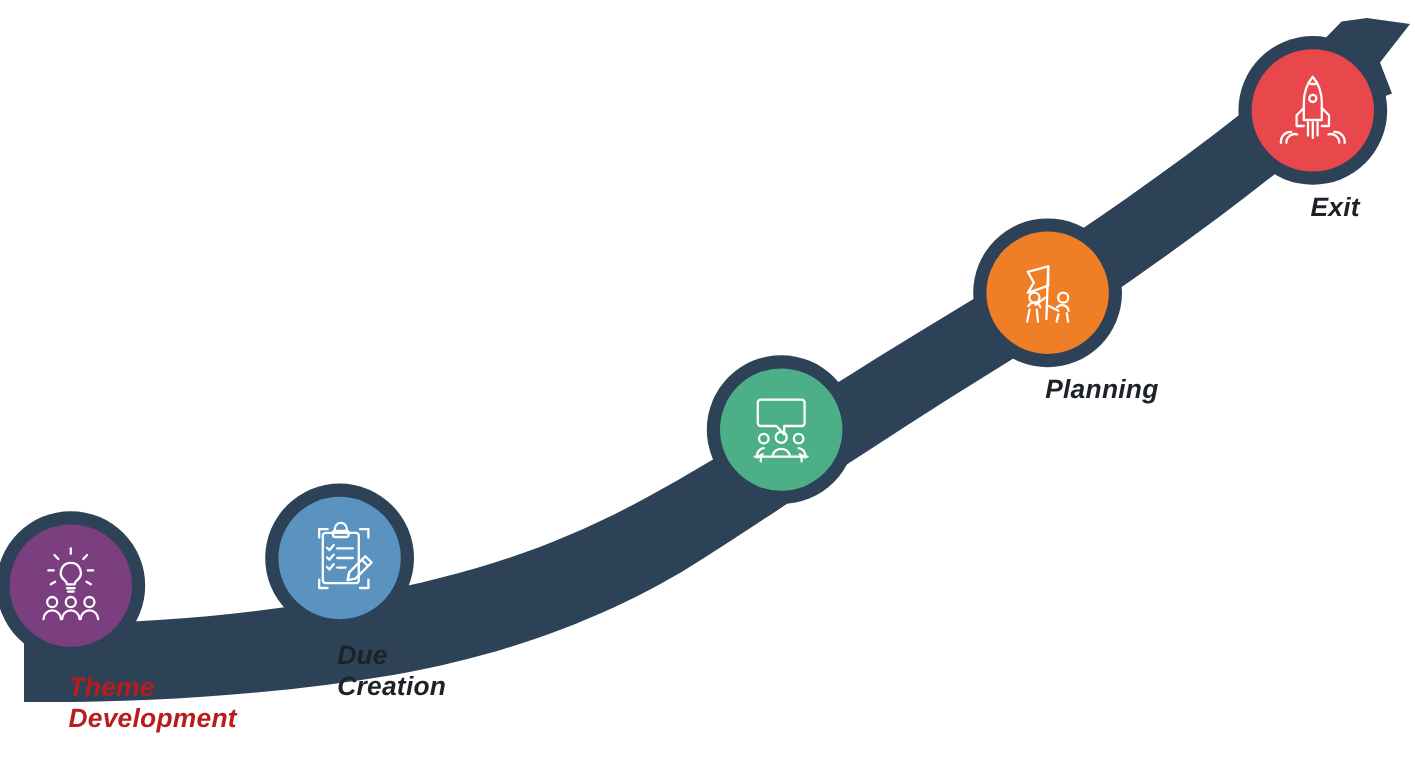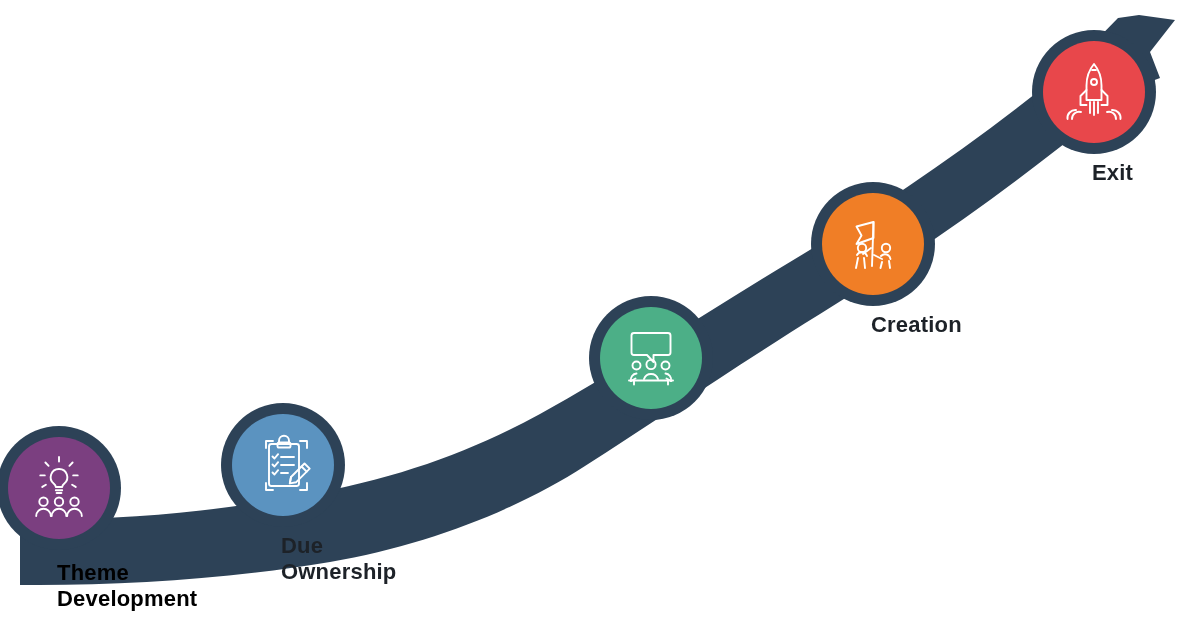--- a/index.html
+++ b/index.html
@@ -30,20 +30,21 @@
     position: absolute;
     font-family: "Liberation Sans", sans-serif;
     font-weight: bold;
     font-size: 22px;
     line-height: 26px;
     color: #1d2228;
     letter-spacing: 0.2px;
     white-space: pre-line;
     text-align: left;
     pointer-events: none;
+    font-style: italic;
   }
 </style>
 </head>
 <body>
 
 <div id="stage" style="background: rgb(255, 255, 255);">
 
   <svg id="journey-svg" viewBox="0 0 1179 634" xmlns="http://www.w3.org/2000/svg">
 
     <g>
@@ -192,24 +193,24 @@
         <path d="M1098 102 v11"></path>
 
         <path d="M1081 112 a7 7 0 0 0 -9 7"></path>
         <path d="M1076 110 a8 8 0 0 0 -8.5 9"></path>
         <path d="M1107 112 a7 7 0 0 1 9 7"></path>
         <path d="M1112 110 a8 8 0 0 1 8.5 9"></path>
       </g>
     </g>
   </svg>
 
-  <div class="step-label" style="left: 57px; top: 560px; color: #000000;">Theme
+  <div class="step-label" style="left: 57px; top: 560px; color: #b91c1c;">Theme
 Development</div>
 
   <div class="step-label" style="left: 281px; top: 533px; color: rgb(29, 34, 40);">Due
-Ownership</div>
-
-
-  <div class="step-label" style="left: 871px; top: 312px; color: rgb(29, 34, 40);">Creation</div>
+Creation</div>
+
+
+  <div class="step-label" style="left: 871px; top: 312px; color: rgb(29, 34, 40);">Planning</div>
 
   <div class="step-label" style="left: 1092px; top: 160px; color: rgb(29, 34, 40);">Exit</div>
 
 </div>
 
 </body></html>

